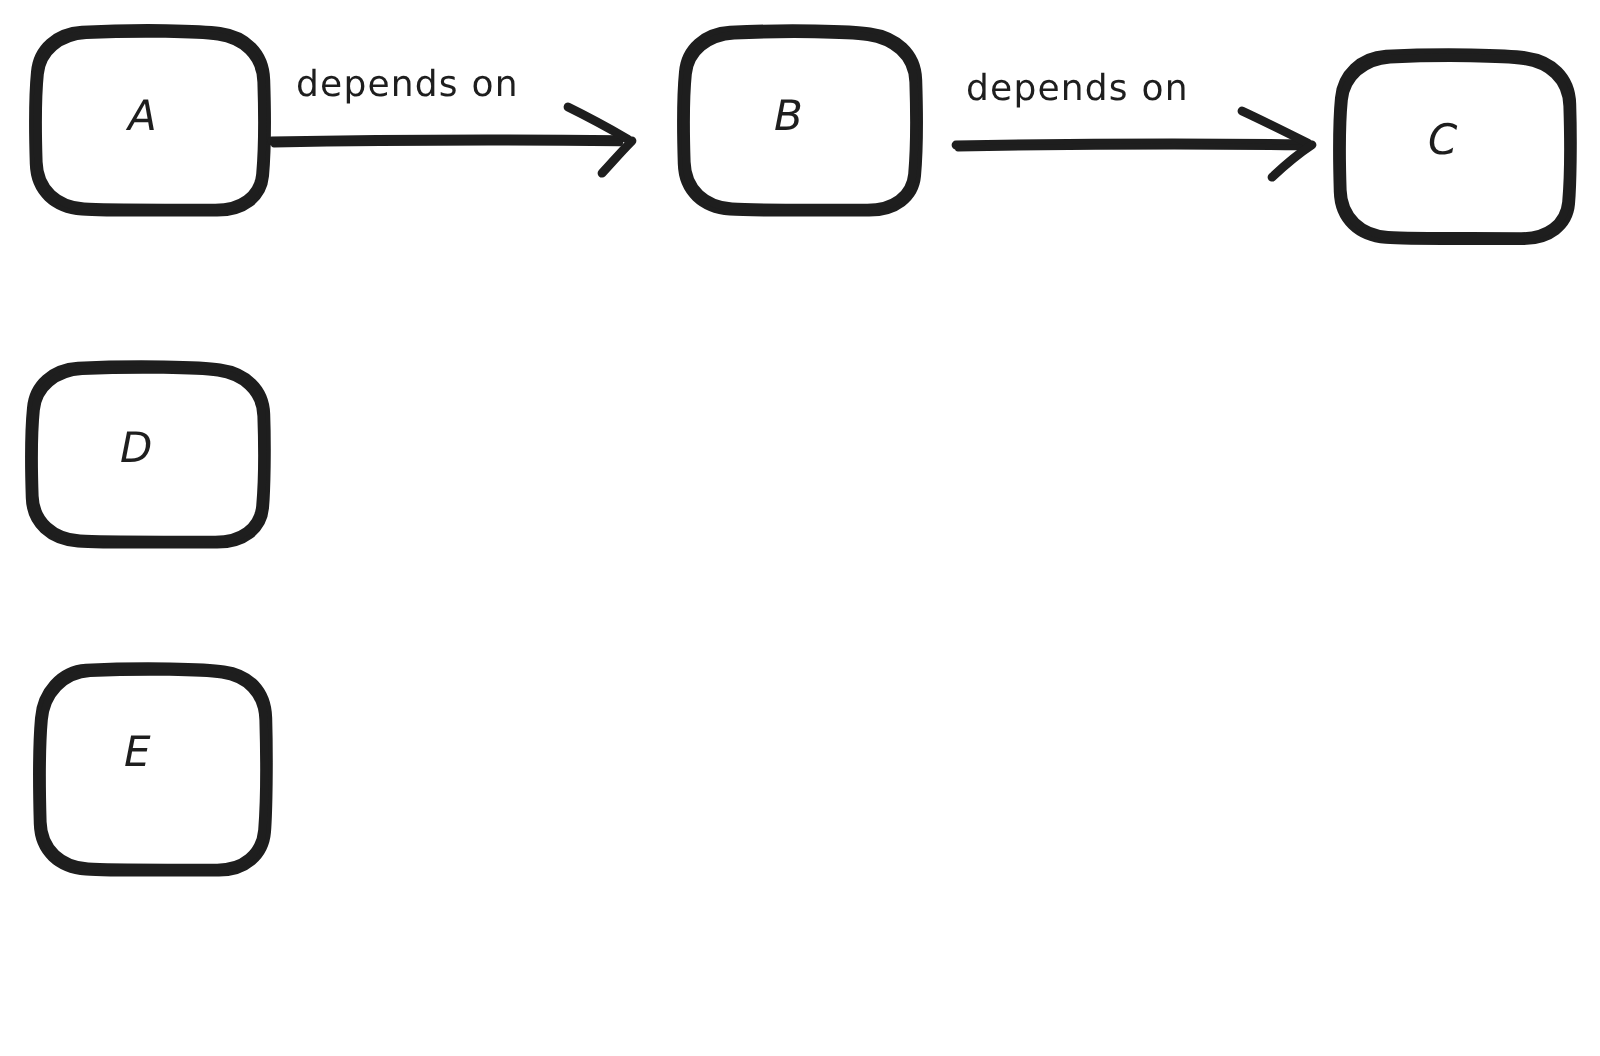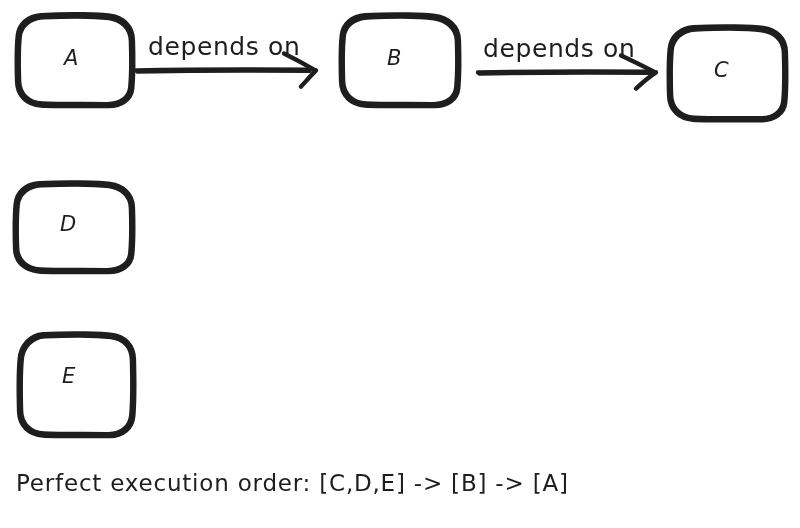--- a/index.html
+++ b/index.html
@@ -31,21 +31,21 @@
     font-size: 21px;
     font-style: italic;
     color: #1e1e1e;
     letter-spacing: 0.5px;
     white-space: nowrap;
     user-select: none;
   }
   .edge-label {
     position: absolute;
     font-family: "DejaVu Sans", sans-serif;
-    font-size: 25px;
+    font-size: 18px;
     color: #1e1e1e;
     letter-spacing: 0.6px;
     white-space: nowrap;
     user-select: none;
   }
   .caption {
     position: absolute;
     font-family: "DejaVu Sans", sans-serif;
     font-size: 23px;
     color: #1e1e1e;
@@ -147,15 +147,14 @@
 
   <div class="node-label lbl-a">A</div>
   <div class="node-label lbl-b">B</div>
   <div class="node-label lbl-c">C</div>
   <div class="node-label lbl-d">D</div>
   <div class="node-label lbl-e">E</div>
 
   <div class="edge-label elbl-1">depends on</div>
   <div class="edge-label elbl-2">depends on</div>
 
-  <div class="caption cap-1">Perfect execution order: [C,D,E] -&gt; [B] -&gt; [A]</div>
 
 </div>
 
 </body></html>

